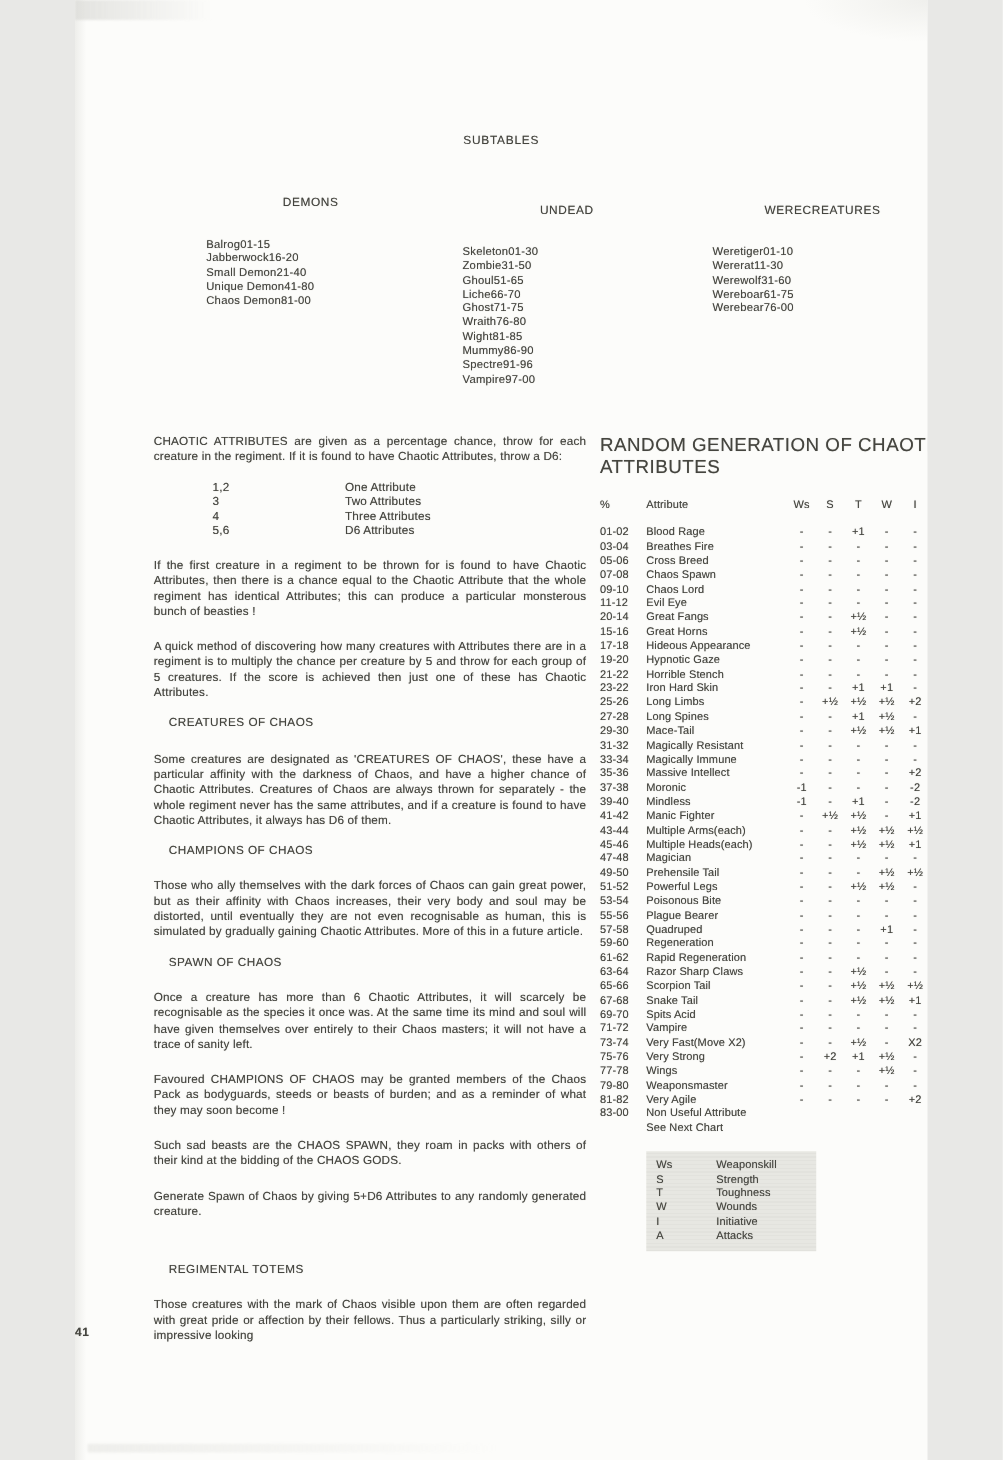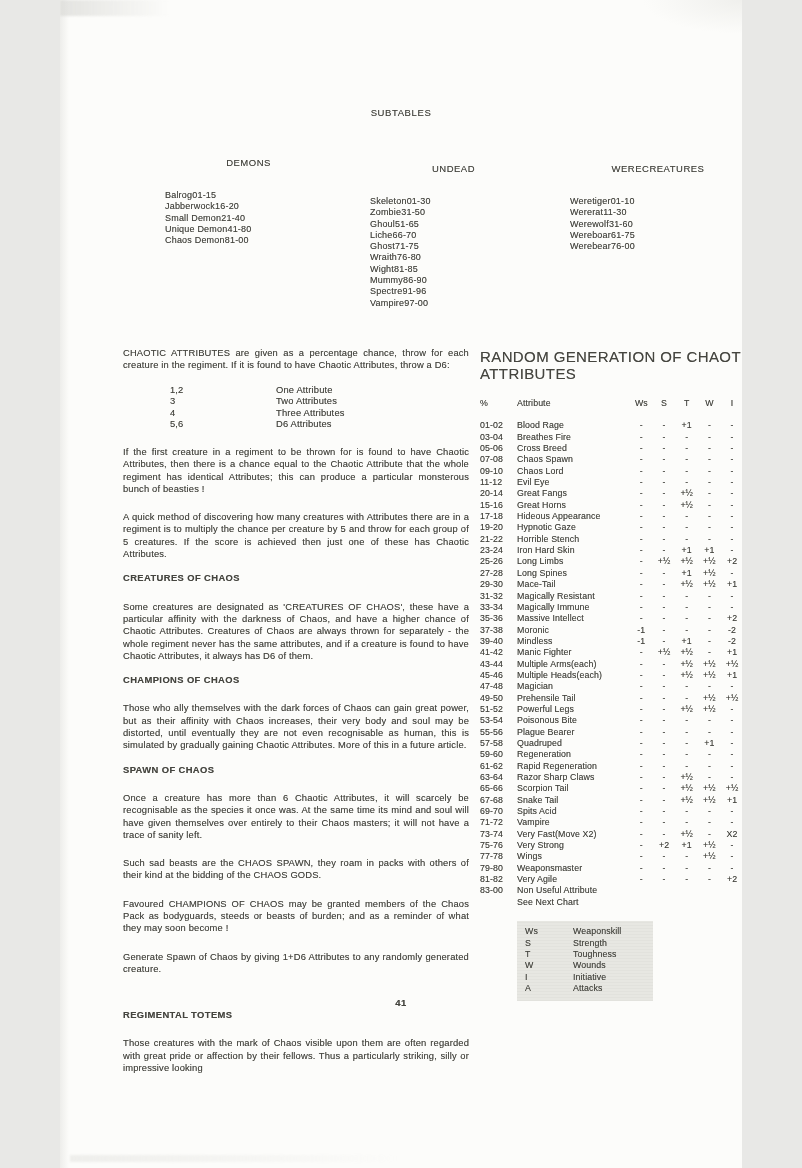--- a/index.html
+++ b/index.html
@@ -21,40 +21,40 @@
 
   .group{position:absolute;font-size:9px;letter-spacing:.2px;}
   .group-title{text-align:center;font-size:9.5px;letter-spacing:.5px;margin-bottom:22px;}
   .srow{display:flex;justify-content:flex-start;line-height:11.3px;}
   .g-demons{left:105px;top:157px;width:167px;}
   .g-undead{left:310px;top:163px;width:167px;}
   .g-were{left:510px;top:163px;width:176px;}
 
   .leftcol{position:absolute;left:63px;top:331px;width:346px;font-size:9.4px;line-height:12.3px;letter-spacing:.15px;}
   .leftcol p{margin:16px 0 12px 0;text-align:justify;}
-  .leftcol h3{margin:12px 0 12px 0;font-size:9.4px;font-weight:bold;letter-spacing:.4px;}
+  .leftcol h3{margin:12px 0 12px 12px;font-size:9.4px;font-weight:normal;letter-spacing:.4px;}
   .leftcol h3.totems{margin-top:34px;}
   .d6table{margin:0 0 12px 0;}
   .d6row{display:flex;line-height:11.6px;}
   .d6row .roll{width:153px;padding-left:47px;box-sizing:border-box;}
 
   .rightcol{position:absolute;left:420px;top:348px;width:292px;font-size:8.8px;letter-spacing:.1px;}
   .attr-title{font-size:15px;letter-spacing:.4px;margin-bottom:16px;}
   .attr-head,.arow{display:flex;line-height:11.35px;}
   .attr-head{margin-bottom:11px;}
   .c-range{width:37px;flex:none;}
   .c-name{width:113px;flex:none;white-space:nowrap;}
   .c-val{width:22.7px;flex:none;text-align:center;}
   .legend{margin:13px 0 0 37px;width:120px;background:#e7e7e2;
     background-image:repeating-linear-gradient(0deg,rgba(0,0,0,.025) 0 1px,transparent 1px 3px);
     padding:5px 8px 6px 8px;}
   .lrow{display:flex;line-height:11.45px;}
   .labbr{width:48px;flex:none;}
 
-  .pagenum{position:absolute;top:997px;left:0;width:100%;text-align:center;font-size:9.5px;font-weight:bold;letter-spacing:.5px;}
+  .pagenum{position:absolute;top:1061px;left:0;width:100%;text-align:left;font-size:9.5px;font-weight:bold;letter-spacing:.5px;}
 </style>
 </head>
 <body>
 
 <div class="page">
   <div class="sm sm-topleft"></div>
   <div class="sm sm-left"></div>
   <div class="sm sm-bottom"></div>
   <div class="sm sm-righttop"></div>
 
@@ -179,23 +179,23 @@
       </div>
       </div>
     <p>If the first creature in a regiment to be thrown for is found to have Chaotic Attributes, then there is a chance equal to the Chaotic Attribute that the whole regiment has identical Attributes; this can produce a particular monsterous bunch of beasties !</p>
     <p>A quick method of discovering how many creatures with Attributes there are in a regiment is to multiply the chance per creature by 5 and throw for each group of 5 creatures. If the score is achieved then just one of these has Chaotic Attributes.</p>
     <h3>CREATURES OF CHAOS</h3>
     <p>Some creatures are designated as 'CREATURES OF CHAOS', these have a particular affinity with the darkness of Chaos, and have a higher chance of Chaotic Attributes. Creatures of Chaos are always thrown for separately - the whole regiment never has the same attributes, and if a creature is found to have Chaotic Attributes, it always has D6 of them.</p>
     <h3>CHAMPIONS OF CHAOS</h3>
     <p>Those who ally themselves with the dark forces of Chaos can gain great power, but as their affinity with Chaos increases, their very body and soul may be distorted, until eventually they are not even recognisable as human, this is simulated by gradually gaining Chaotic Attributes. More of this in a future article.</p>
     <h3>SPAWN OF CHAOS</h3>
     <p>Once a creature has more than 6 Chaotic Attributes, it will scarcely be recognisable as the species it once was. At the same time its mind and soul will have given themselves over entirely to their Chaos masters; it will not have a trace of sanity left.</p>
+    <p>Favoured CHAMPIONS OF CHAOS may be granted members of the Chaos Pack as bodyguards, steeds or beasts of burden; and as a reminder of what they may soon become !</p>
     <p>Such sad beasts are the CHAOS SPAWN, they roam in packs with others of their kind at the bidding of the CHAOS GODS.</p>
-    <p>Favoured CHAMPIONS OF CHAOS may be granted members of the Chaos Pack as bodyguards, steeds or beasts of burden; and as a reminder of what they may soon become !</p>
-    <p>Generate Spawn of Chaos by giving 1+D6 Attributes to any randomly generated creature.</p>
+    <p>Generate Spawn of Chaos by giving 5+D6 Attributes to any randomly generated creature.</p>
     <h3 class="totems">REGIMENTAL TOTEMS</h3>
     <p>Those creatures with the mark of Chaos visible upon them are often regarded with great pride or affection by their fellows. Thus a particularly striking, silly or impressive looking</p>
   </div>
 
   <div class="rightcol">
     <div class="attr-title">RANDOM GENERATION OF CHAOTIC ATTRIBUTES</div>
     <div class="attr-head">
       <span class="c-range">%</span>
       <span class="c-name">Attribute</span>
       <span class="c-val">Ws</span>
@@ -310,21 +310,21 @@
         <span class="c-range">21-22</span>
         <span class="c-name">Horrible Stench</span>
         <span class="c-val">-</span>
         <span class="c-val">-</span>
         <span class="c-val">-</span>
         <span class="c-val">-</span>
         <span class="c-val">-</span>
         <span class="c-val">-</span>
       </div>
         <div class="arow">
-        <span class="c-range">23-24</span>
+        <span class="c-range">23-22</span>
         <span class="c-name">Iron Hard Skin</span>
         <span class="c-val">-</span>
         <span class="c-val">-</span>
         <span class="c-val">+1</span>
         <span class="c-val">+1</span>
         <span class="c-val">-</span>
         <span class="c-val">-</span>
       </div>
         <div class="arow">
         <span class="c-range">25-26</span>

